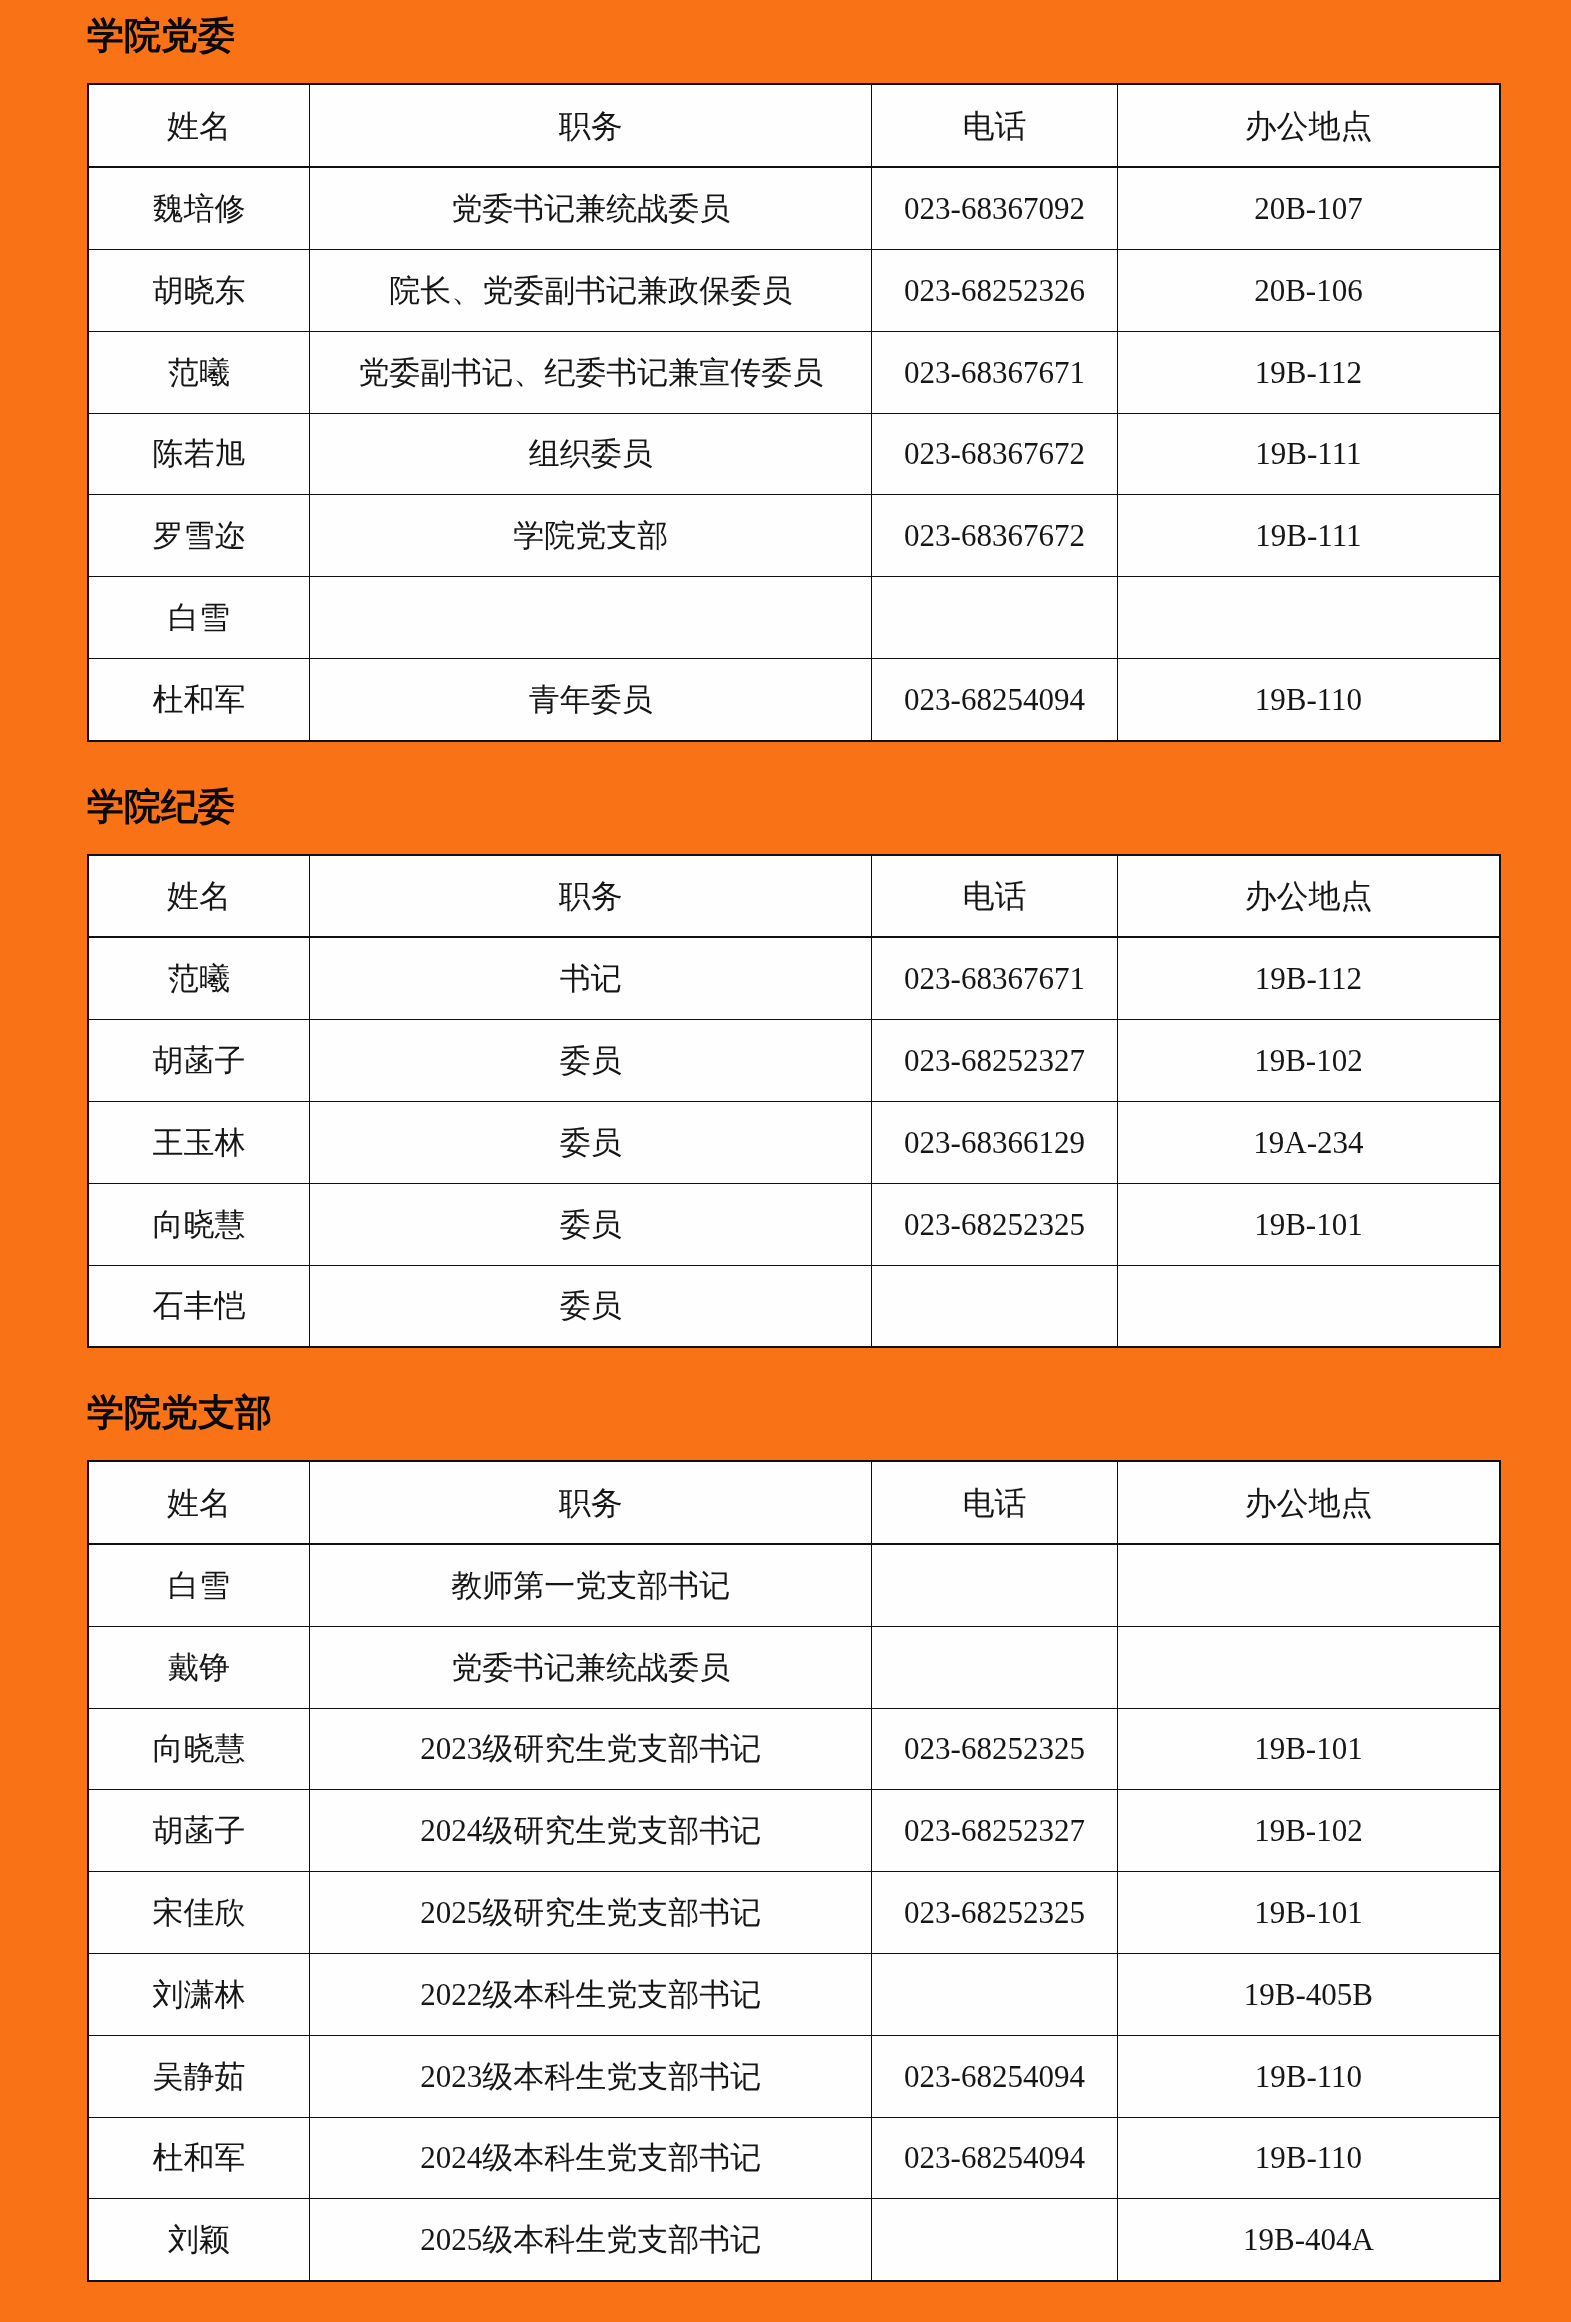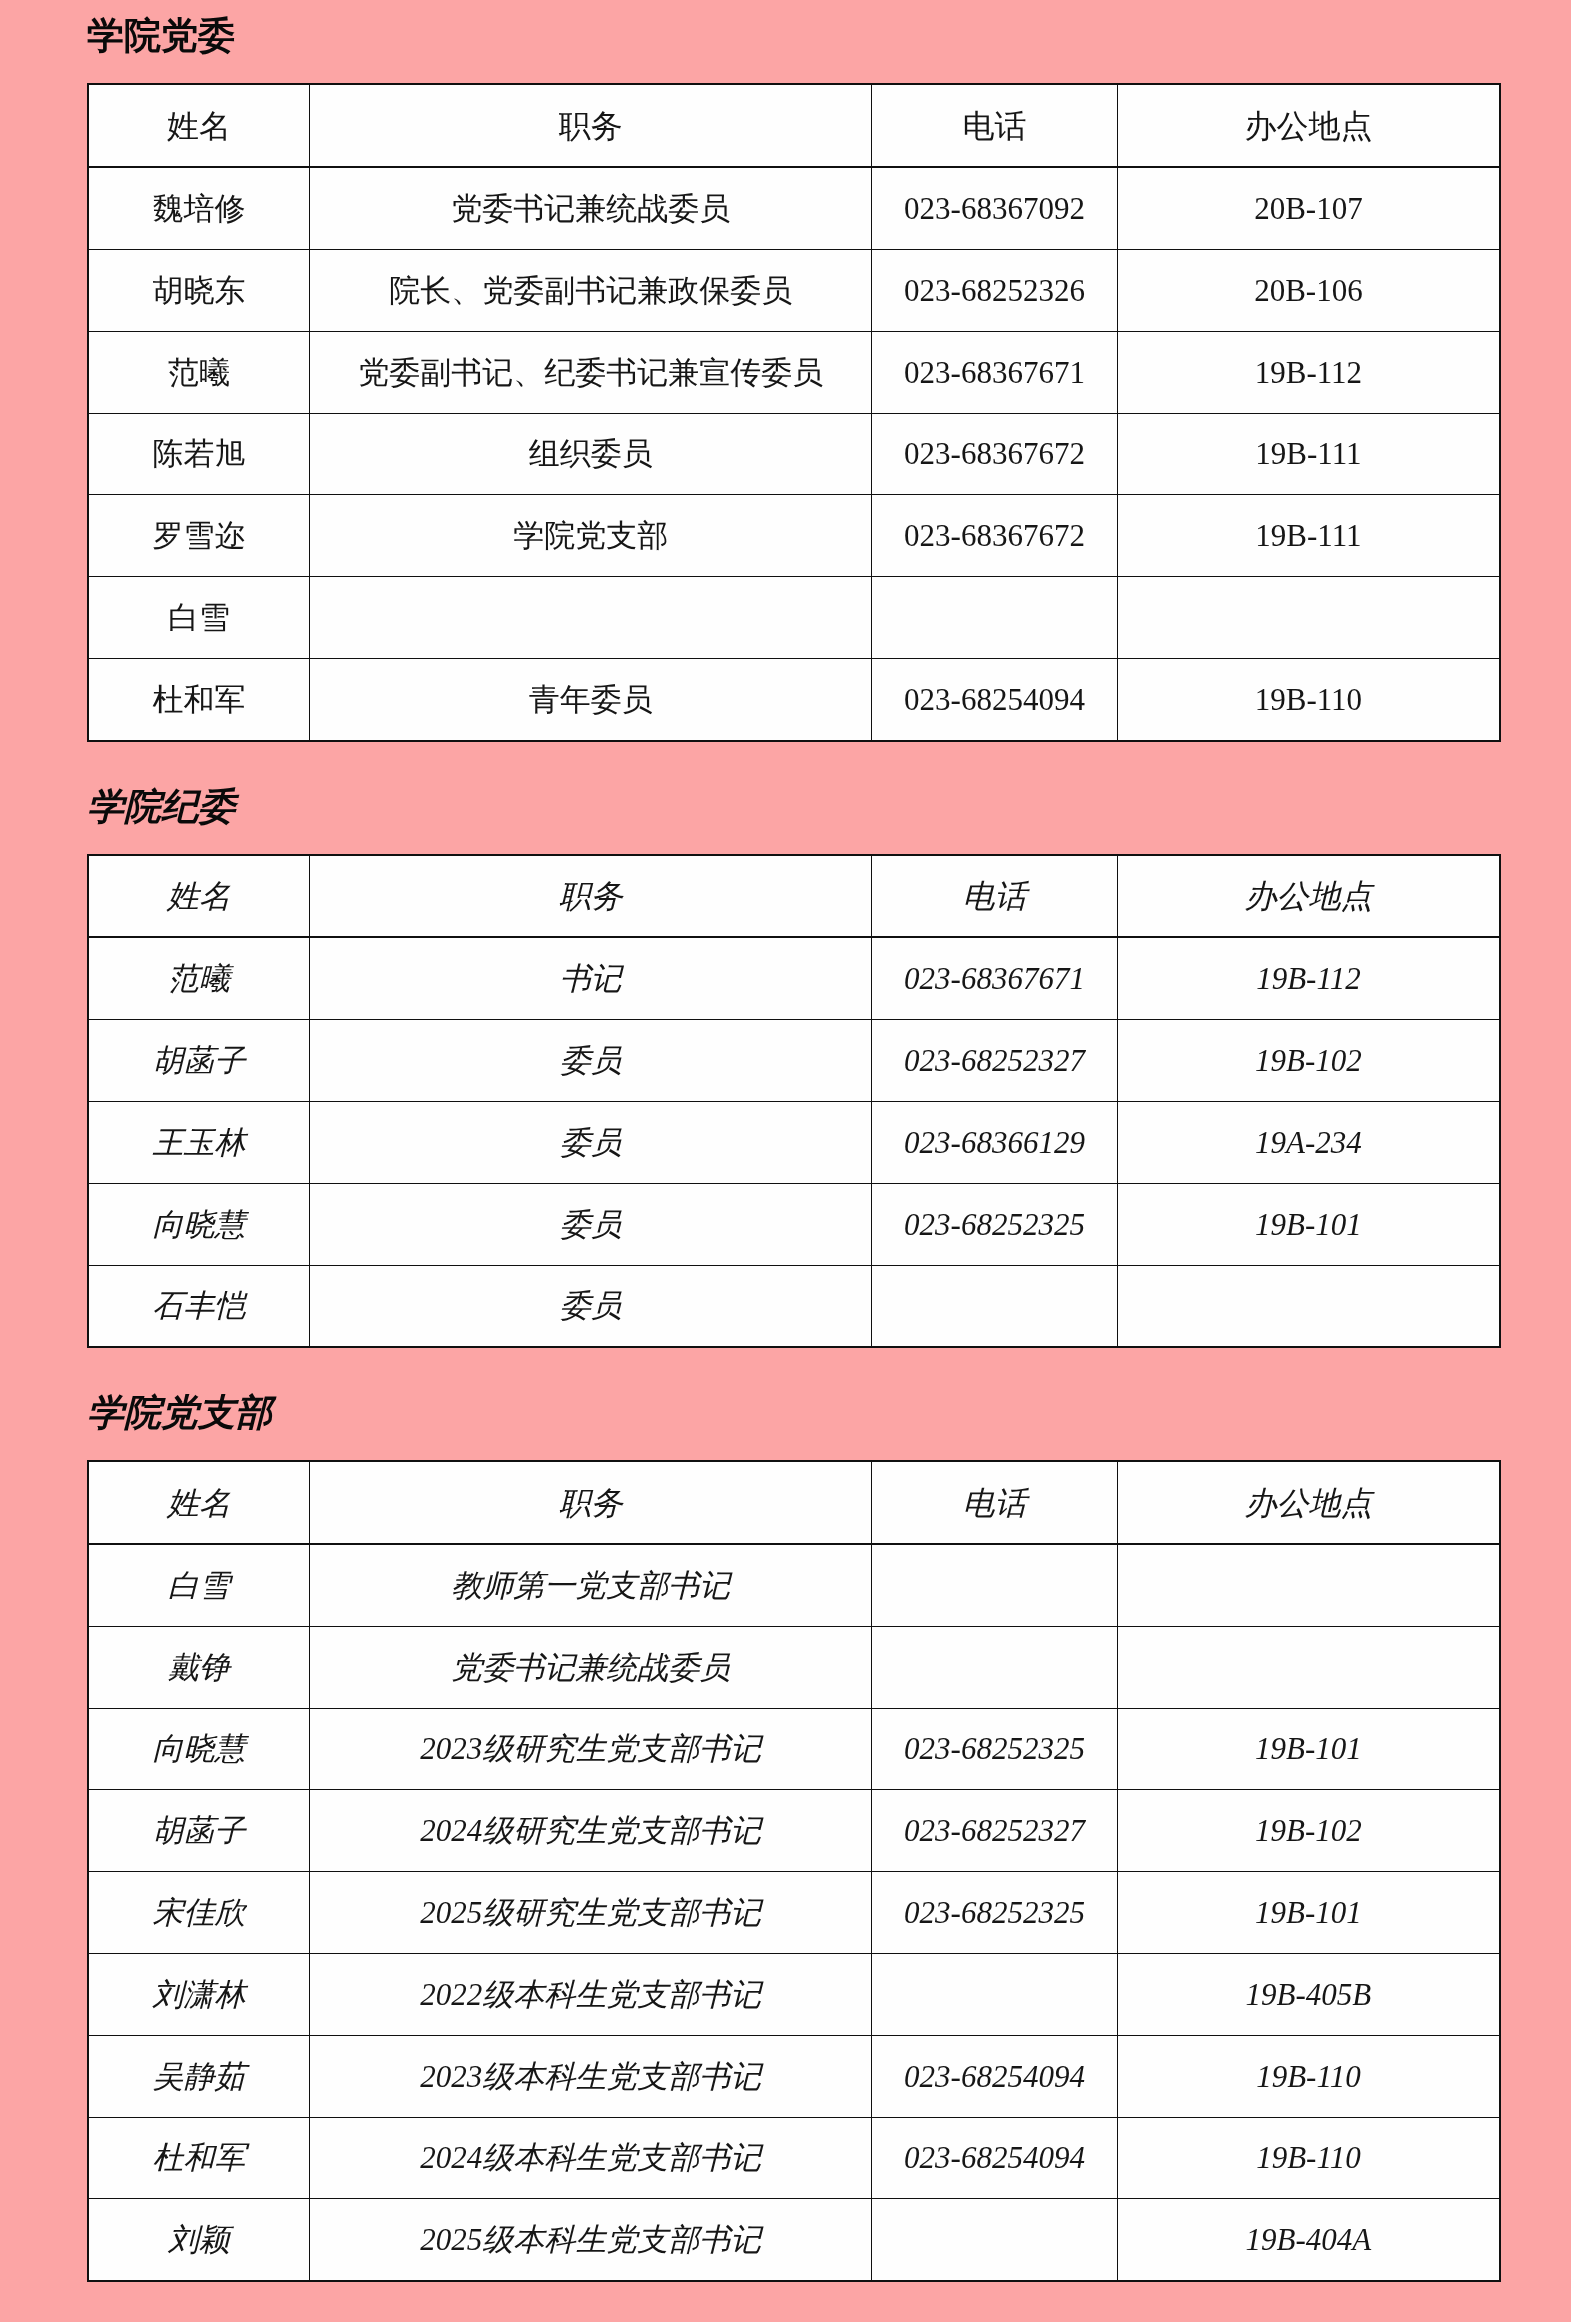--- a/index.html
+++ b/index.html
@@ -5,28 +5,28 @@
   html, body {
     margin: 0;
     padding: 0;
     background: #ffffff;
   }
   .page {
     position: relative;
     width: 1572px;
     height: 2322px;
     box-sizing: border-box;
-    background: #fca5a5;
+    background: #f97316;
     padding: 15.4px 70px 0 87px;
     font-family: "Liberation Serif", "DejaVu Serif", serif;
     color: #141414;
     overflow: hidden;
   }
   .section { margin: 0; }
-  .section + .section { margin-top: 44px; font-style: italic; }
+  .section + .section { margin-top: 44px; }
   .section-title {
     font-family: "Liberation Sans", "DejaVu Sans", sans-serif;
     font-weight: 700;
     font-size: 37px;
     line-height: 41px;
     margin: 0 0 27px 0;
     color: #0a0a0a;
   }
   table.contact-table {
     border-collapse: collapse;

